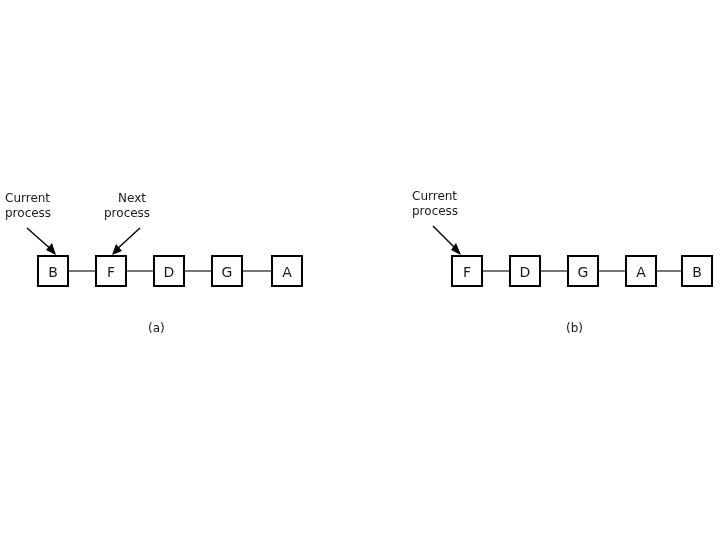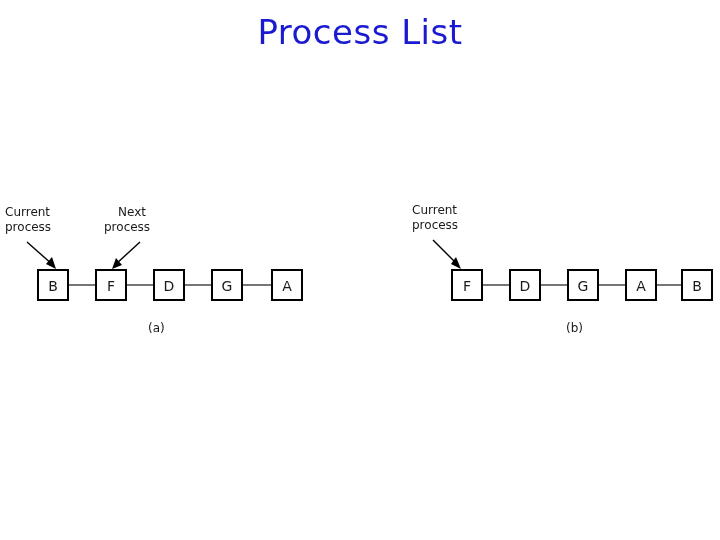--- a/index.html
+++ b/index.html
@@ -36,21 +36,21 @@
     font-size: 34px;
     font-weight: 400;
     letter-spacing: 0.5px;
     line-height: 40px;
     white-space: nowrap;
   }
 
   
   .figure {
     position: absolute;
-    top: 192px;
+    top: 178px;
     height: 160px;
   }
   #figure-a { left: 0px;   width: 330px; }
   #figure-b { left: 395px; width: 325px; }
 
   .figure svg {
     position: absolute;
     left: 0;
     top: 0;
     display: block;
@@ -65,21 +65,20 @@
     white-space: nowrap;
   }
   #caption-a { left: 148px; top: 321px; }
   #caption-b { left: 566px; top: 321px; }
 </style>
 </head>
 <body>
 
 <div id="slide">
 
-  <div id="slide-title">Process List</div>
 
   <div class="figure" id="figure-a">
     <svg width="330" height="160" viewBox="0 0 330 160">
 
       <text x="5" y="24" class="ann" font-family="DejaVu Sans, sans-serif" font-size="12" fill="#1a1a1a">Current</text>
       <text x="5" y="39" class="ann" font-family="DejaVu Sans, sans-serif" font-size="12" fill="#1a1a1a">process</text>
 
       <g>
         <line x1="27" y1="50" x2="53" y2="73" stroke="#000000" stroke-width="1.4"></line>
         <polygon points="56,77 46,72 52,65" fill="#000000"></polygon>

